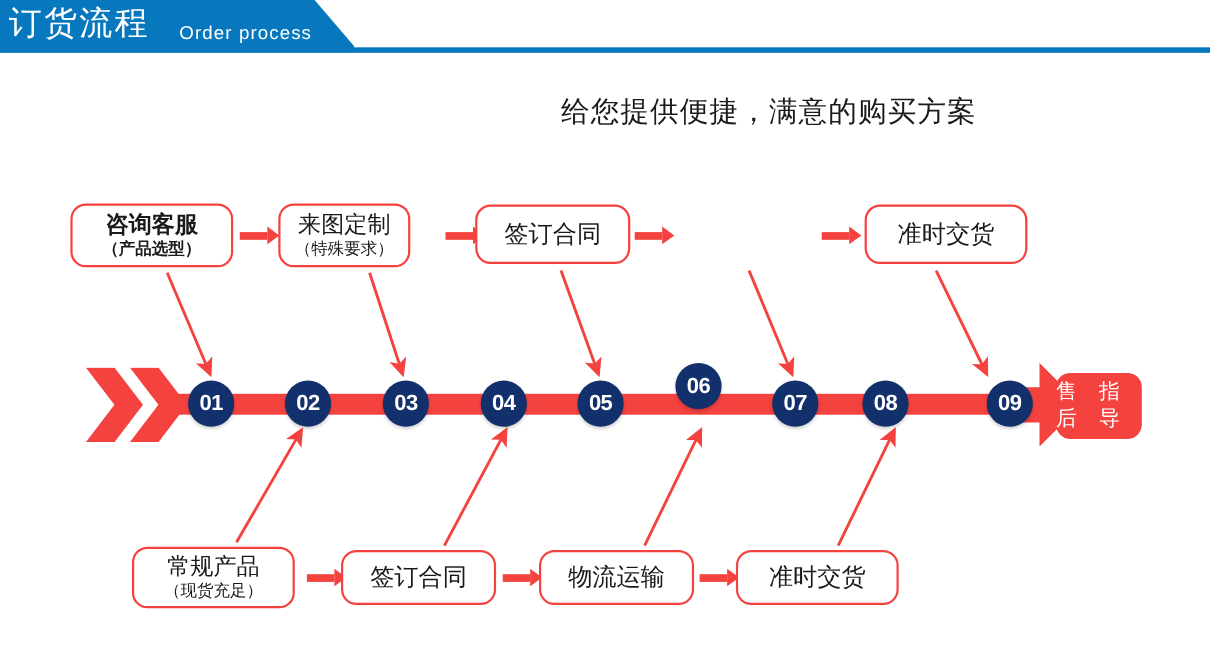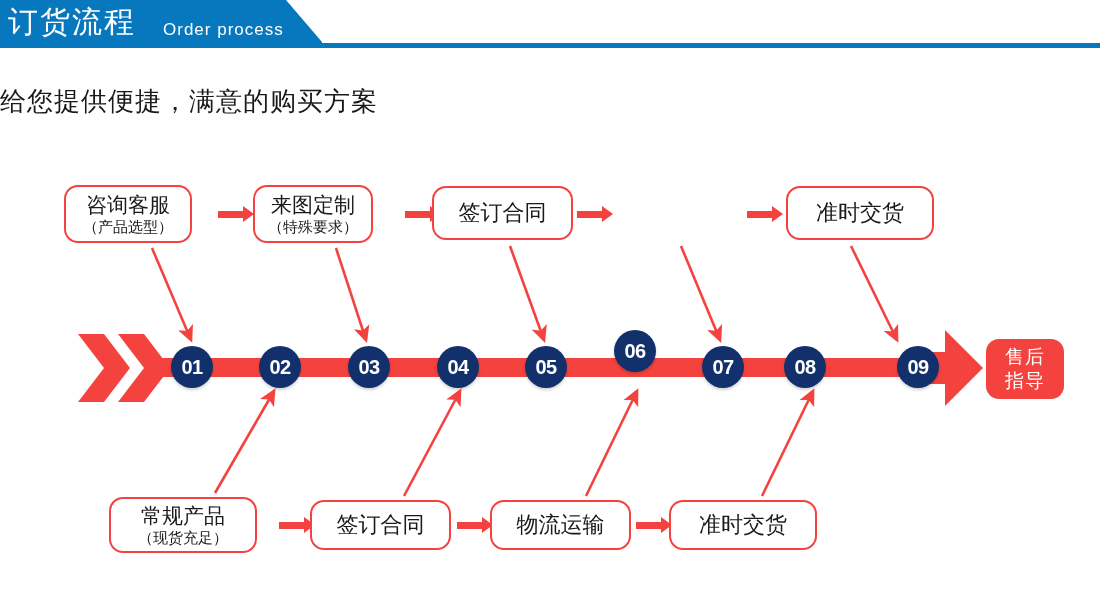--- a/index.html
+++ b/index.html
@@ -65,21 +65,21 @@
     letter-spacing: 1px;
     white-space: nowrap;
   }
 
   
   #subtitle {
     position: absolute;
     left: 0;
     top: 84px;
     width: 888px;
-    text-align: left;
+    text-align: right;
     font-size: 26px;
     line-height: 34px;
     color: #1a1a1a;
     letter-spacing: 1px;
     white-space: nowrap;
   }
 
   
   .pbox {
     position: absolute;
@@ -172,29 +172,29 @@
     display: flex;
     align-items: center;
     justify-content: center;
     letter-spacing: -0.5px;
     box-shadow: 0 2px 3px rgba(0,0,0,0.18);
   }
 
   
   #end-label {
     position: absolute;
-    left: 986px;
+    left: 960px;
     top: 339px;
     width: 78px;
     height: 60px;
     border-radius: 13px;
     background: #f4423f;
     color: #ffffff;
     display: flex;
-    flex-direction: column;
+    flex-direction: row;
     align-items: center;
     justify-content: center;
     font-size: 19px;
     line-height: 24px;
     letter-spacing: 1px;
   }
 
   
   #arrow-layer {
     position: absolute;
@@ -212,21 +212,21 @@
 
   <div id="header-band">
     <div id="header-shape"></div>
     <div id="header-underline"></div>
     <div id="header-title-cn">订货流程</div>
     <div id="header-title-en">Order process</div>
   </div>
 
   <div id="subtitle">给您提供便捷，满意的购买方案</div>
 
-  <div class="pbox" style="left:64px; top:185px; width:128px; height:58px;">
+  <div class="pbox" style="left:64px; top:185px; width:148px; height:58px;font-weight:bold;">
     <span class="main">咨询客服</span>
     <span class="sub">（产品选型）</span>
   </div>
 
   <div class="conn" style="left:218px; top:206px; width:36px;">
     <span class="shaft" style="width:25px;"></span>
     <span class="head" style="left:25px;"></span>
   </div>
 
   <div class="pbox" style="left:253px; top:185px; width:120px; height:58px;">
@@ -271,21 +271,21 @@
   <div class="node" style="left:614px; top:330px;text-align:right;">06</div>
   <div class="node" style="left:702px; top:346px;">07</div>
   <div class="node" style="left:784px; top:346px;">08</div>
   <div class="node" style="left:897px; top:346px;">09</div>
 
   <div id="end-label">
     <span>售后</span>
     <span>指导</span>
   </div>
 
-  <div class="pbox" style="left:109px; top:497px; width:148px; height:56px;">
+  <div class="pbox" style="left:120px; top:497px; width:148px; height:56px;">
     <span class="main">常规产品</span>
     <span class="sub">（现货充足）</span>
   </div>
 
   <div class="conn" style="left:279px; top:517px; width:36px;">
     <span class="shaft" style="width:25px;"></span>
     <span class="head" style="left:25px;"></span>
   </div>
 
   <div class="pbox single" style="left:310px; top:500px; width:141px; height:50px;">

